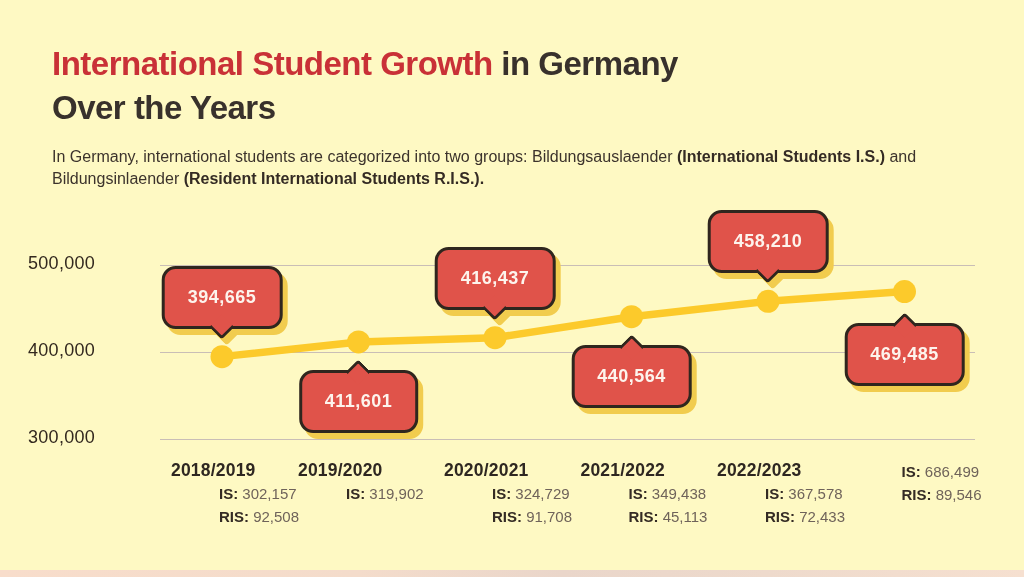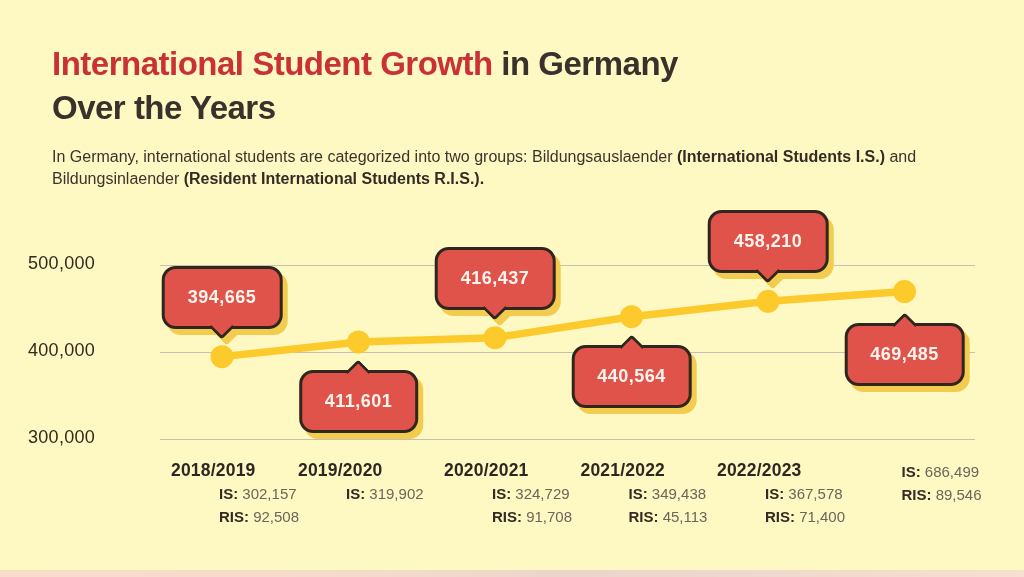--- a/index.html
+++ b/index.html
@@ -102,21 +102,21 @@
         <div class="stat"><b>RIS:</b> <span>91,708</span></div>
       </div>
       <div class="xcol" style="left: 580.5px; top: 460px;">
         <div class="year">2021/2022</div>
         <div class="stat"><b>IS:</b> <span>349,438</span></div>
         <div class="stat"><b>RIS:</b> <span>45,113</span></div>
       </div>
       <div class="xcol" style="left: 717px; top: 460px;">
         <div class="year">2022/2023</div>
         <div class="stat"><b>IS:</b> <span>367,578</span></div>
-        <div class="stat"><b>RIS:</b> <span>71,400</span></div>
+        <div class="stat"><b>RIS:</b> <span>72,433</span></div>
       </div>
       <div class="xcol" style="left: 853.5px; top: 460px;">
         <div class="stat"><b>IS:</b> <span>686,499</span></div>
         <div class="stat"><b>RIS:</b> <span>89,546</span></div>
       </div>
     </div>
 
   <div class="footer-stripe"></div>
 </div>
 

